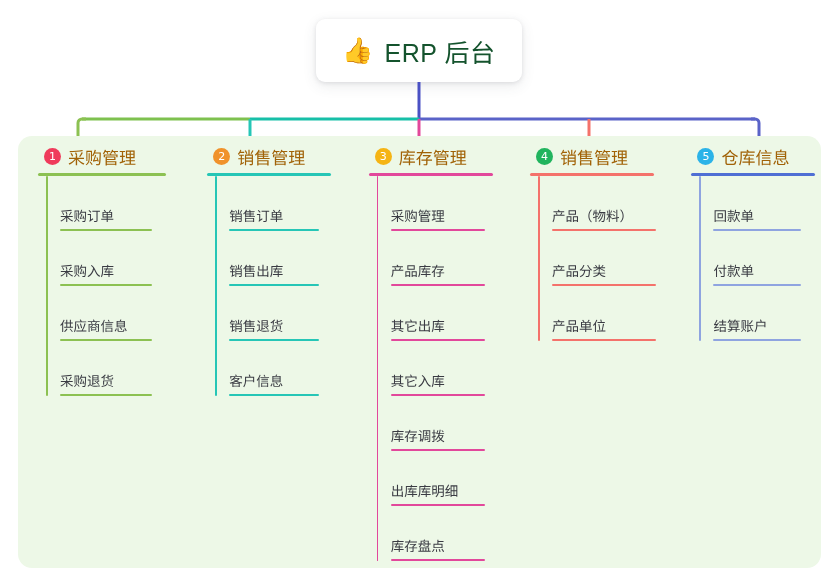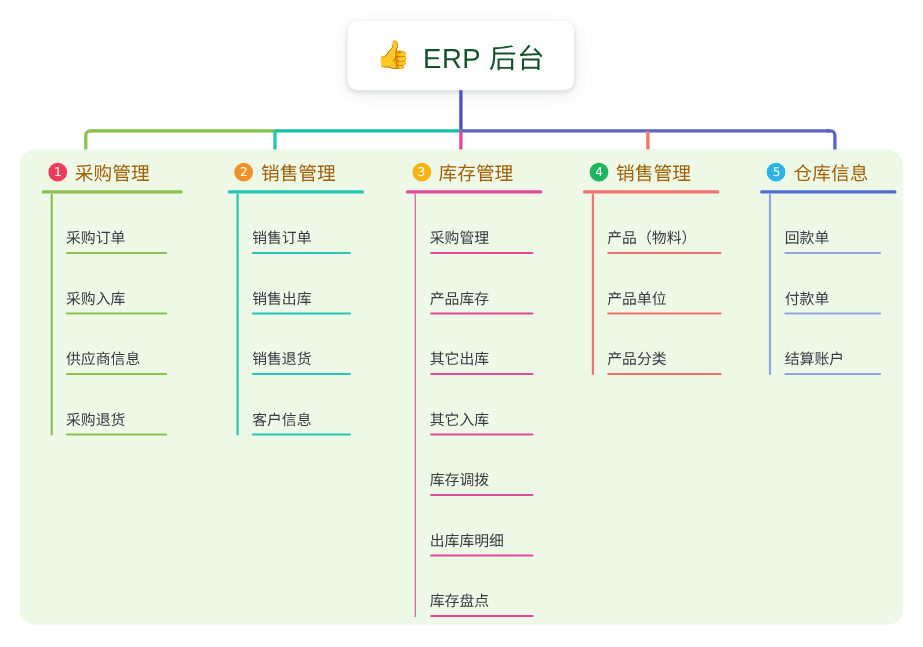--- a/index.html
+++ b/index.html
@@ -302,27 +302,27 @@
         <span class="cat-label">销售管理</span>
       </div>
       <div class="cat-rule" style="background: rgb(244, 114, 107);"></div>
       <div class="leaves">
         <div class="spine" style="background: rgb(244, 114, 107); height: 165px;"></div>
         <div class="leaf">
           <span class="leaf-text">产品（物料）</span>
           <div class="leaf-rule" style="background: rgb(244, 114, 107);"></div>
         </div>
         <div class="leaf">
+          <span class="leaf-text">产品分类</span>
+          <div class="leaf-rule" style="background: rgb(244, 114, 107);"></div>
+        </div>
+        <div class="leaf">
           <span class="leaf-text">产品单位</span>
           <div class="leaf-rule" style="background: rgb(244, 114, 107);"></div>
         </div>
-        <div class="leaf">
-          <span class="leaf-text">产品分类</span>
-          <div class="leaf-rule" style="background: rgb(244, 114, 107);"></div>
-        </div>
       </div>
     </div>
 
     <div class="column c5">
       <div class="cat-head">
         <span class="badge" style="background: rgb(44, 179, 232);">5</span>
         <span class="cat-label">仓库信息</span>
       </div>
       <div class="cat-rule" style="background: rgb(79, 111, 212);"></div>
       <div class="leaves">

